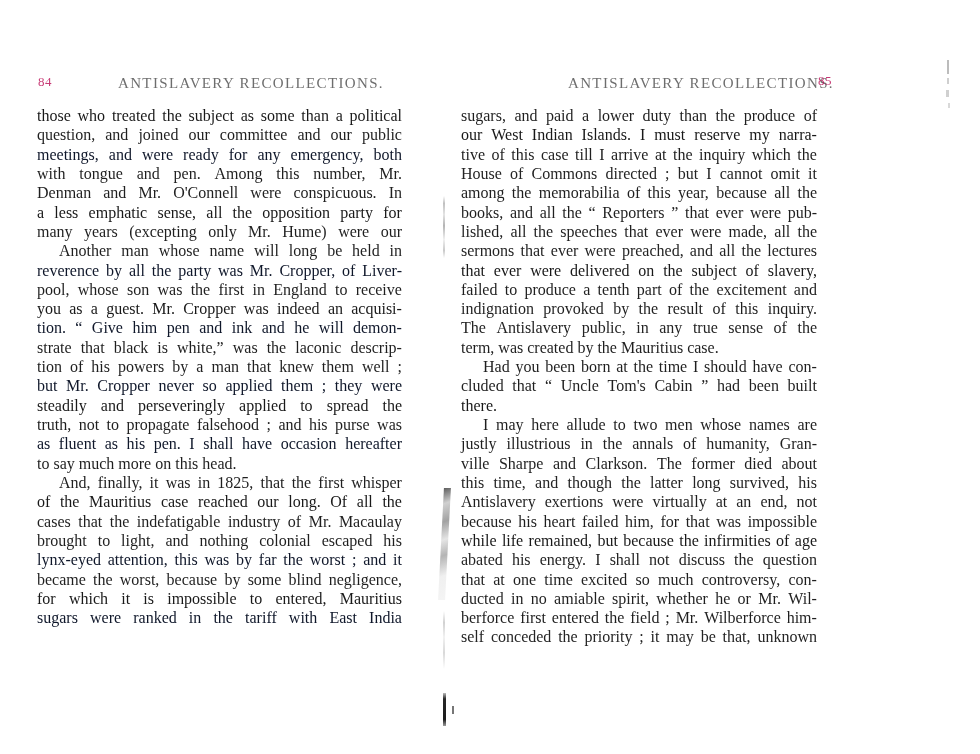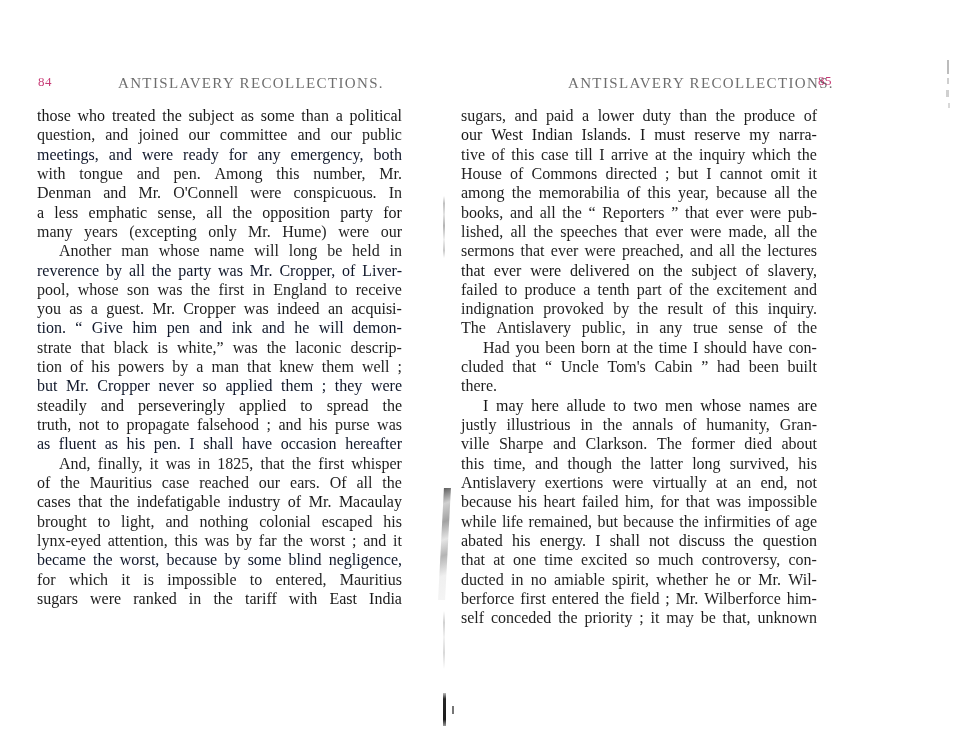--- a/index.html
+++ b/index.html
@@ -355,40 +355,41 @@
         <span>fluent</span>
         <span>as</span>
         <span>his</span>
         <span>pen.</span>
         <span>I</span>
         <span>shall</span>
         <span>have</span>
         <span>occasion</span>
         <span>hereafter</span>
       </div>
+      <div class="textline">to say much more on this head.</div>
       <div class="textline j indent">
         <span>And,</span>
         <span>finally,</span>
         <span>it</span>
         <span>was</span>
         <span>in</span>
         <span>1825,</span>
         <span>that</span>
         <span>the</span>
         <span>first</span>
         <span>whisper</span>
       </div>
       <div class="textline j">
         <span>of</span>
         <span>the</span>
         <span>Mauritius</span>
         <span>case</span>
         <span>reached</span>
         <span>our</span>
-        <span>ears.</span>
+        <span>long.</span>
         <span>Of</span>
         <span>all</span>
         <span>the</span>
       </div>
       <div class="textline j">
         <span>cases</span>
         <span>that</span>
         <span>the</span>
         <span>indefatigable</span>
         <span>industry</span>
@@ -585,20 +586,21 @@
         <span>The</span>
         <span>Antislavery</span>
         <span>public,</span>
         <span>in</span>
         <span>any</span>
         <span>true</span>
         <span>sense</span>
         <span>of</span>
         <span>the</span>
       </div>
+      <div class="textline">term, was created by the Mauritius case.</div>
       <div class="textline j indent">
         <span>Had</span>
         <span>you</span>
         <span>been</span>
         <span>born</span>
         <span>at</span>
         <span>the</span>
         <span>time</span>
         <span>I</span>
         <span>should</span>

